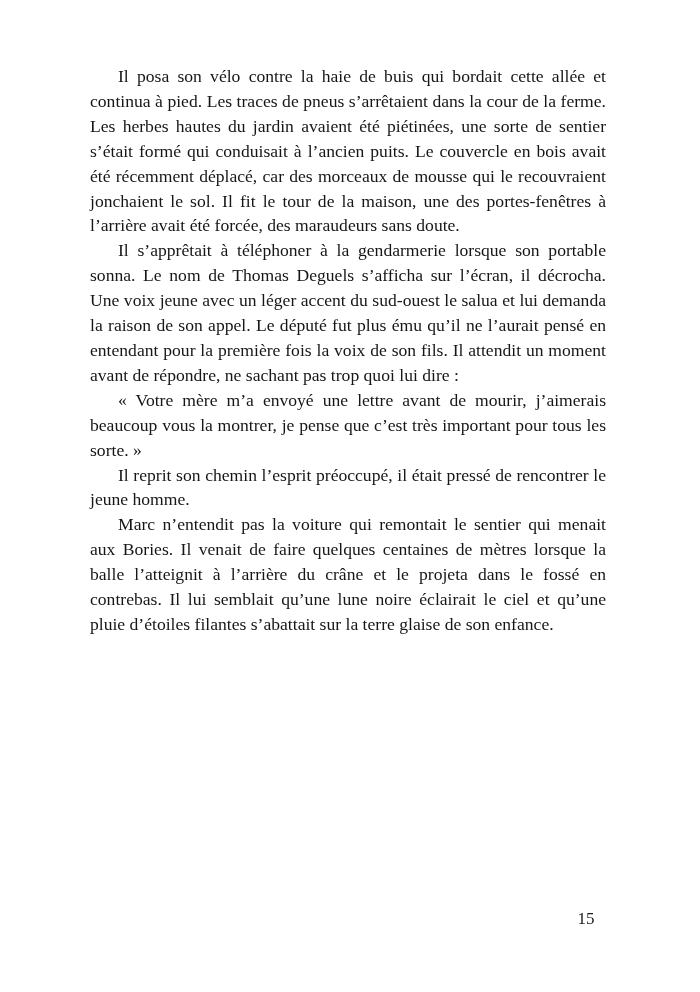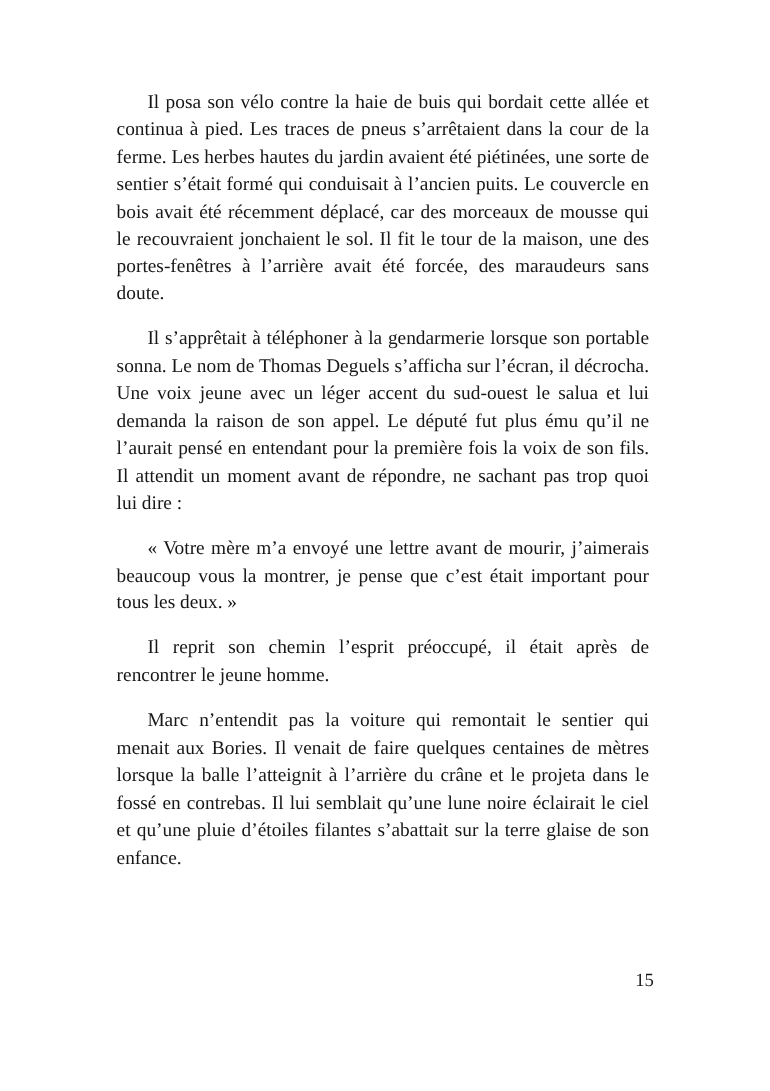--- a/index.html
+++ b/index.html
@@ -20,40 +20,40 @@
     position: absolute;
     left: 90px;
     top: 64px;
     width: 516px;
     font-size: 17.6px;
     line-height: 24.9px;
     text-align: justify;
     text-justify: inter-word;
   }
   .text-block p {
-    margin: 16px;
+    margin: 0;
     padding: 0;
     text-indent: 28px;
   }
   .page-number {
     position: absolute;
     left: 566px;
-    top: 880px;
+    top: 908px;
     width: 40px;
     text-align: center;
     font-size: 17px;
     line-height: 22px;
     color: #1a1a1a;
   }
 </style>
 </head>
 <body>
 
 <div class="page">
   <div class="text-block">
     <p>Il posa son vélo contre la haie de buis qui bordait cette allée et continua à pied. Les traces de pneus s’arrêtaient dans la cour de la ferme. Les herbes hautes du jardin avaient été piétinées, une sorte de sentier s’était formé qui conduisait à l’ancien puits. Le couvercle en bois avait été récemment déplacé, car des morceaux de mousse qui le recouvraient jonchaient le sol. Il fit le tour de la maison, une des portes-fenêtres à l’arrière avait été forcée, des maraudeurs sans doute.</p>
     <p>Il s’apprêtait à téléphoner à la gendarmerie lorsque son portable sonna. Le nom de Thomas Deguels s’afficha sur l’écran, il décrocha. Une voix jeune avec un léger accent du sud-ouest le salua et lui demanda la raison de son appel. Le député fut plus ému qu’il ne l’aurait pensé en entendant pour la première fois la voix de son fils. Il attendit un moment avant de répondre, ne sachant pas trop quoi lui dire :</p>
-    <p>« Votre mère m’a envoyé une lettre avant de mourir, j’aimerais beaucoup vous la montrer, je pense que c’est était important pour tous les deux. »</p>
-    <p>Il reprit son chemin l’esprit préoccupé, il était après de rencontrer le jeune homme.</p>
+    <p>« Votre mère m’a envoyé une lettre avant de mourir, j’aimerais beaucoup vous la montrer, je pense que c’est très important pour tous les sorte. »</p>
+    <p>Il reprit son chemin l’esprit préoccupé, il était pressé de rencontrer le jeune homme.</p>
     <p>Marc n’entendit pas la voiture qui remontait le sentier qui menait aux Bories. Il venait de faire quelques centaines de mètres lorsque la balle l’atteignit à l’arrière du crâne et le projeta dans le fossé en contrebas. Il lui semblait qu’une lune noire éclairait le ciel et qu’une pluie d’étoiles filantes s’abattait sur la terre glaise de son enfance.</p>
   </div>
   <div class="page-number">15</div>
 </div>
 
 </body></html>

